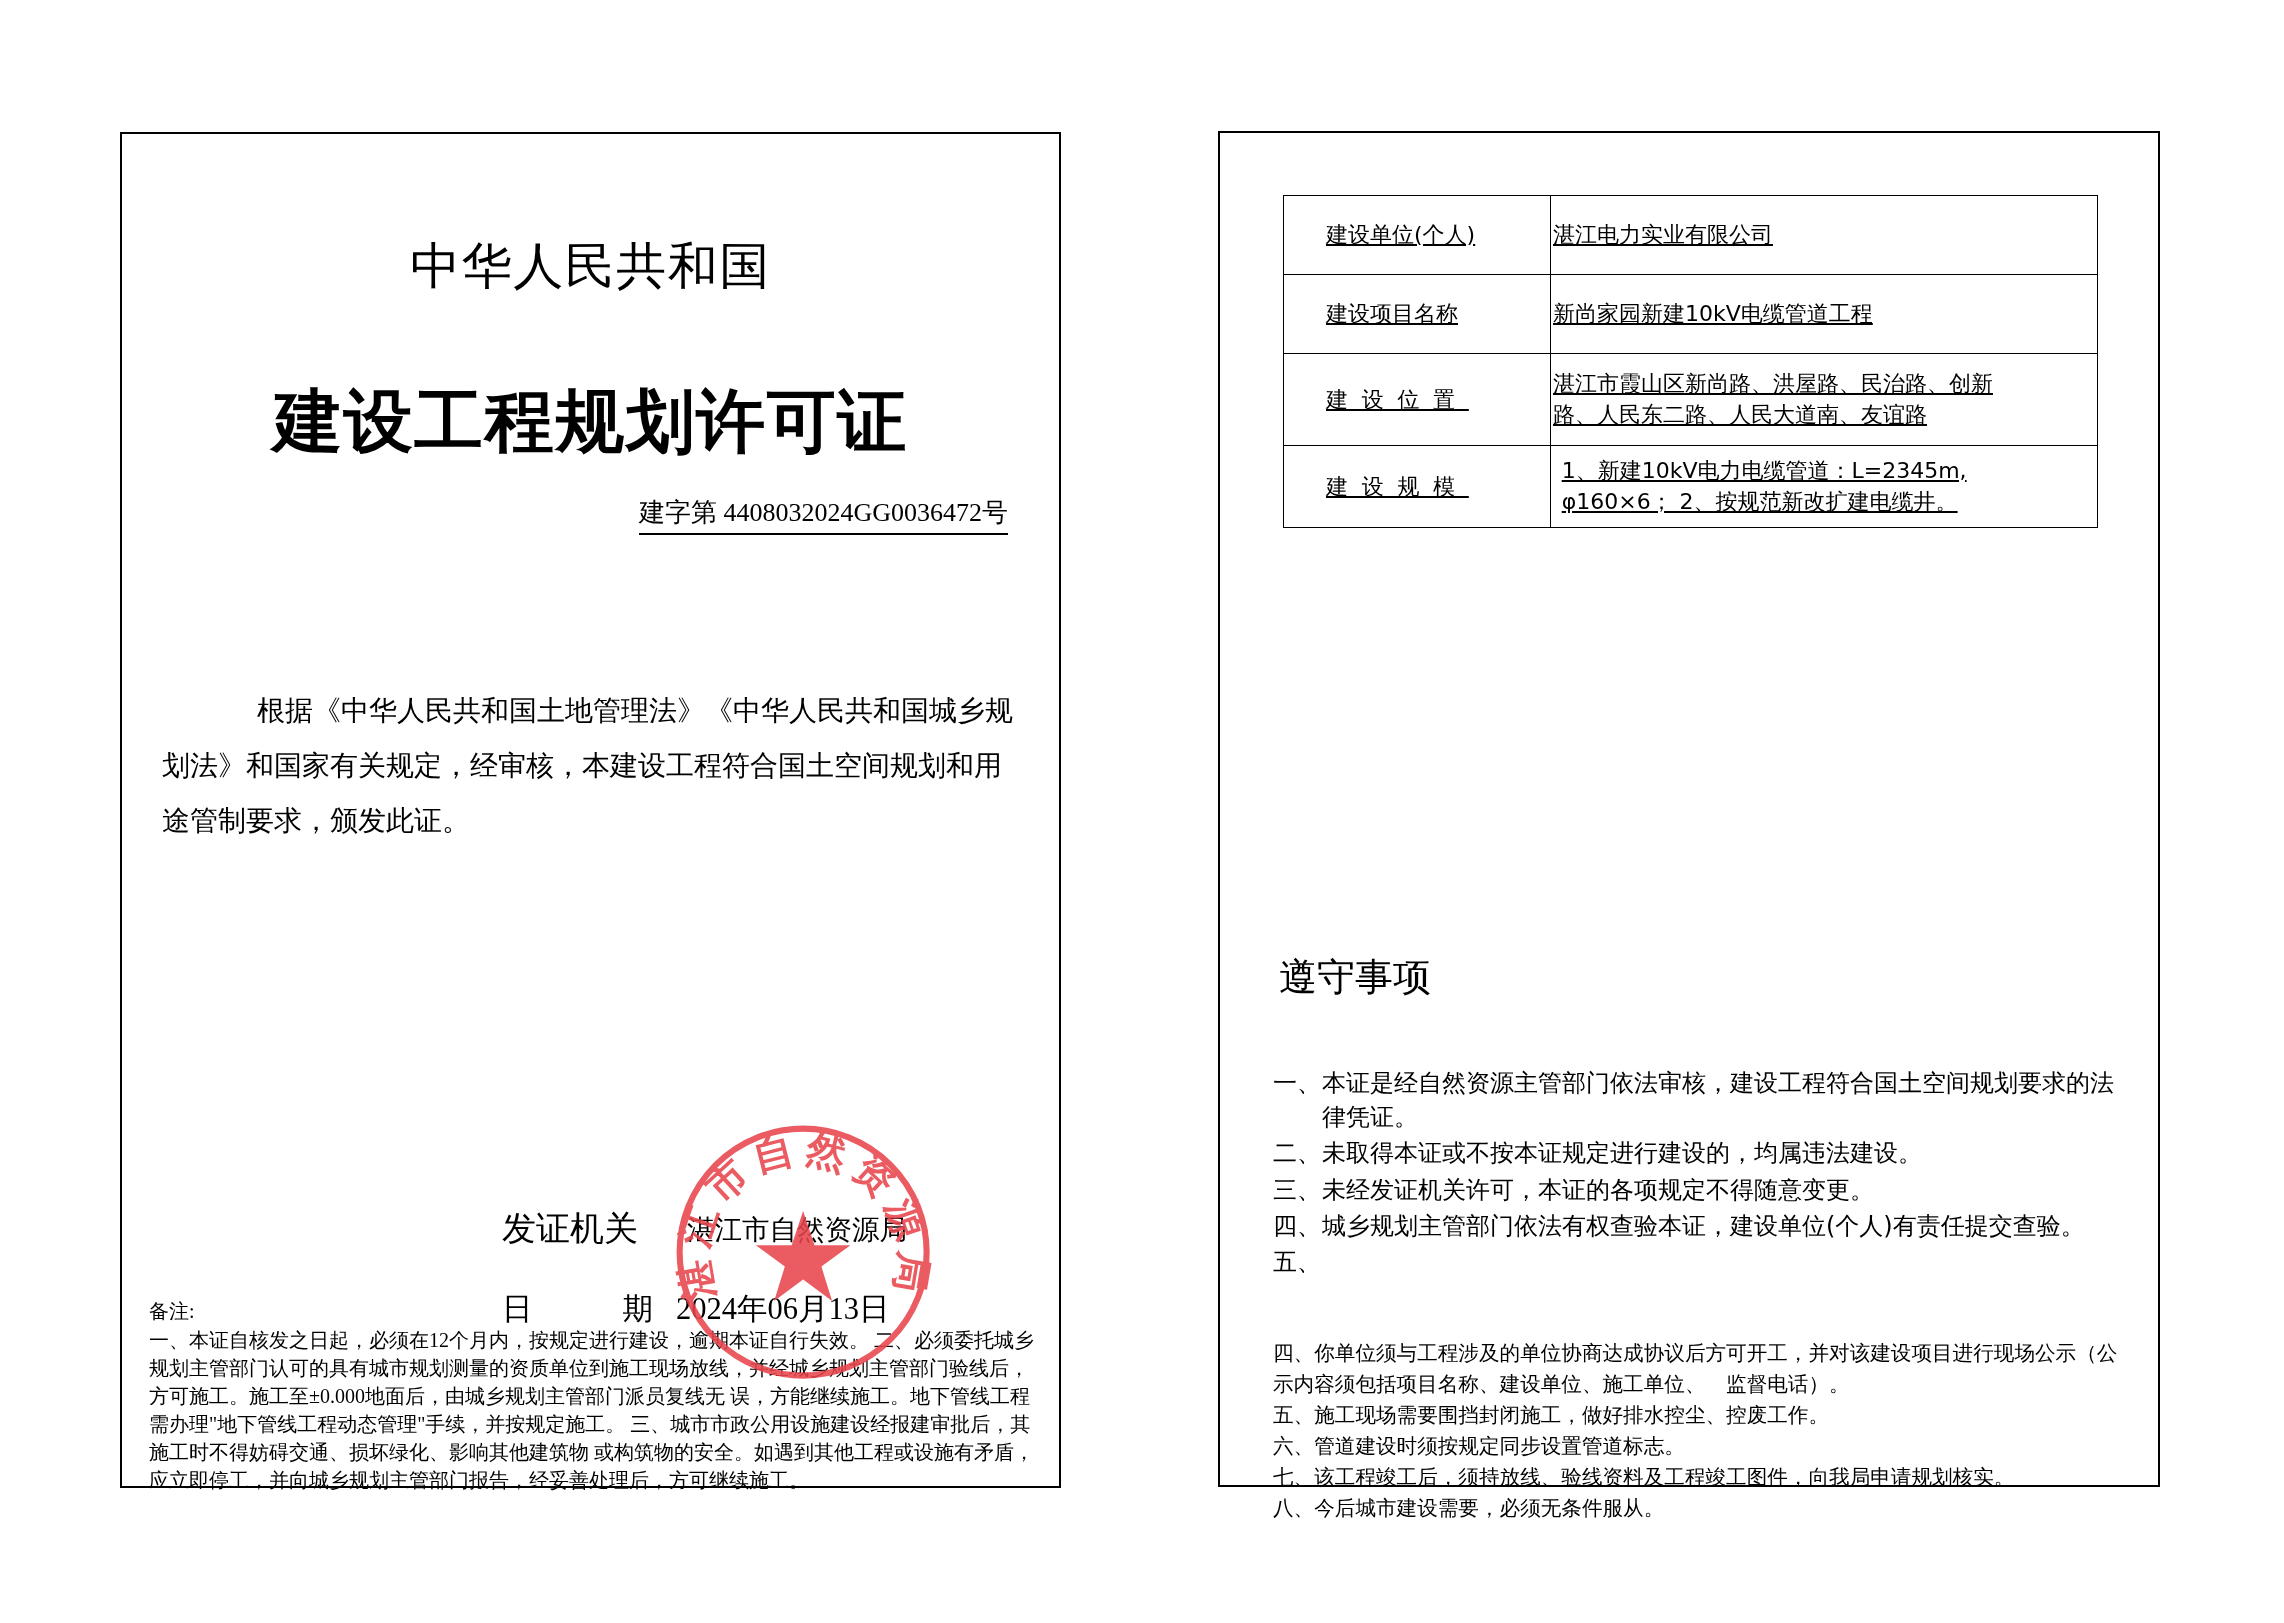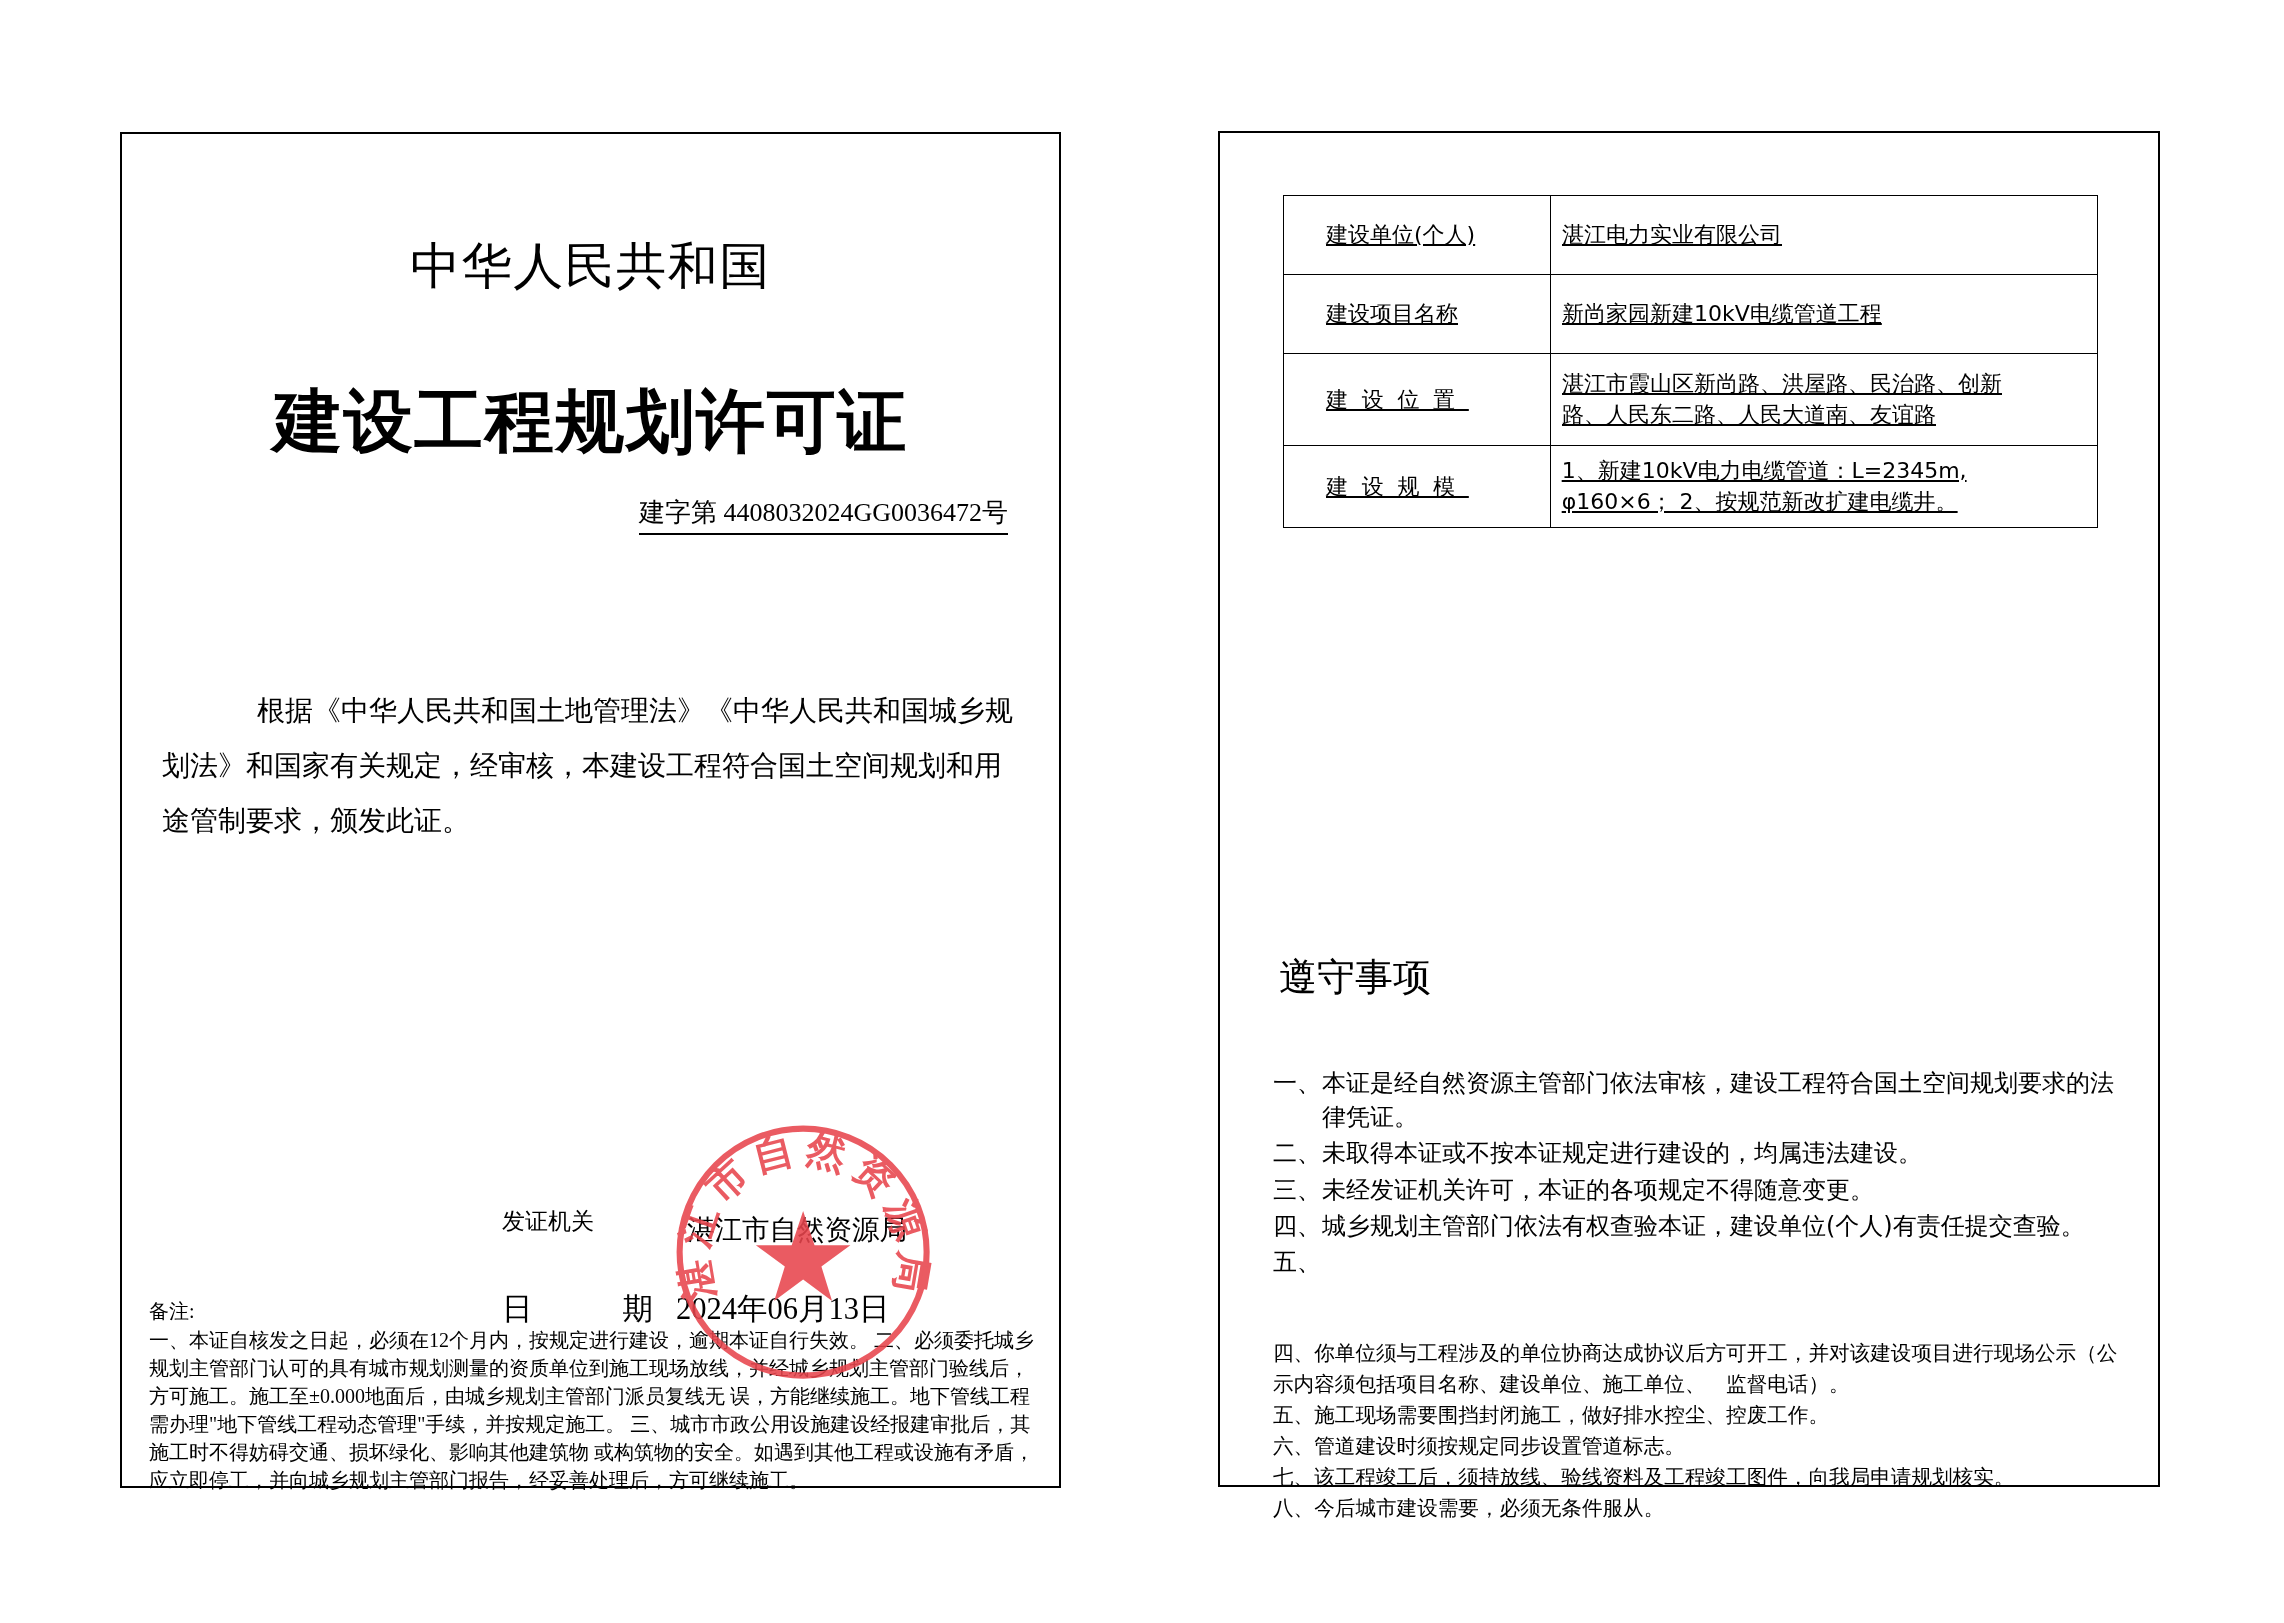--- a/index.html
+++ b/index.html
@@ -10,37 +10,37 @@
   .serif { font-family:Liberation Serif, serif; }
   .sans { font-family:"DejaVu Sans","Liberation Sans",sans-serif; }
 
   
   #left-frame { left:120px; top:132px; width:941px; height:1356px; }
   #country { left:120px; width:941px; top:233px; text-align:center; font-size:50px; letter-spacing:1.5px; font-weight:300; }
   #cert-title { left:120px; width:941px; top:376px; text-align:center; font-size:69px; font-weight:bold; letter-spacing:1.5px; }
   #cert-no { left:639px; top:495px; font-size:26px; white-space:nowrap; border-bottom:2.3px solid #000; padding-bottom:3.1px; }
   #body-para { left:162px; top:683px; width:863px; font-size:28px; line-height:55px; }
   #body-para .indent { display:inline-block; width:95px; }
-  #issuer-label { left:502px; top:1206px; font-size:23px; }
+  #issuer-label { left:502px; top:1206px; font-size:34px; }
   #issuer-value { left:687px; top:1212px; font-size:27.5px; }
   #date-label { left:502px; top:1289px; font-size:30.5px; letter-spacing:0; }
   #date-label span { display:inline-block; }
   #date-value { left:676px; top:1289px; font-size:30.5px; }
   #remarks-label { left:149px; top:1298px; font-size:20px; }
   #remarks { left:149px; top:1326px; width:893px; font-size:20px; line-height:28px; }
 
   
   #stamp { left:672px; top:1121px; width:263px; height:263px; }
 
   
   #right-frame { left:1218px; top:131px; width:942px; height:1356px; }
   #info-table { left:1283px; top:195px; width:815px; border-collapse:collapse; }
   #info-table td { border:1.5px solid #000; font-size:22px; vertical-align:middle; padding:0;text-decoration:underline; }
   #info-table td.lbl { width:267px; padding-left:42px; box-sizing:border-box; }
-  #info-table td.val { padding-left:11px; line-height:30.5px; }
+  #info-table td.val { padding-left:2px; line-height:30.5px; }
   #info-table td.lbl.spaced { letter-spacing:13.7px; }
   #attach-cell { height:333px; vertical-align:top !important; padding:21.4px 0 0 39px !important; }
   #attach-title { font-size:24px; margin-bottom:29px; }
   #attach-list div { font-size:24px; line-height:34px; }
   #notice-title { left:1279px; top:952px; font-size:38px; }
   #notice-main { left:1273px; top:1066px; width:847px; }
   #notice-main .item { font-size:24px; line-height:34px; display:flex; margin-bottom:2.3px; }
   #notice-main .item .num { flex:none; width:49px; }
   #notice-sub { left:1273px; top:1338px; width:847px; }
   #notice-sub .item { font-size:20.6px; line-height:31px; }

